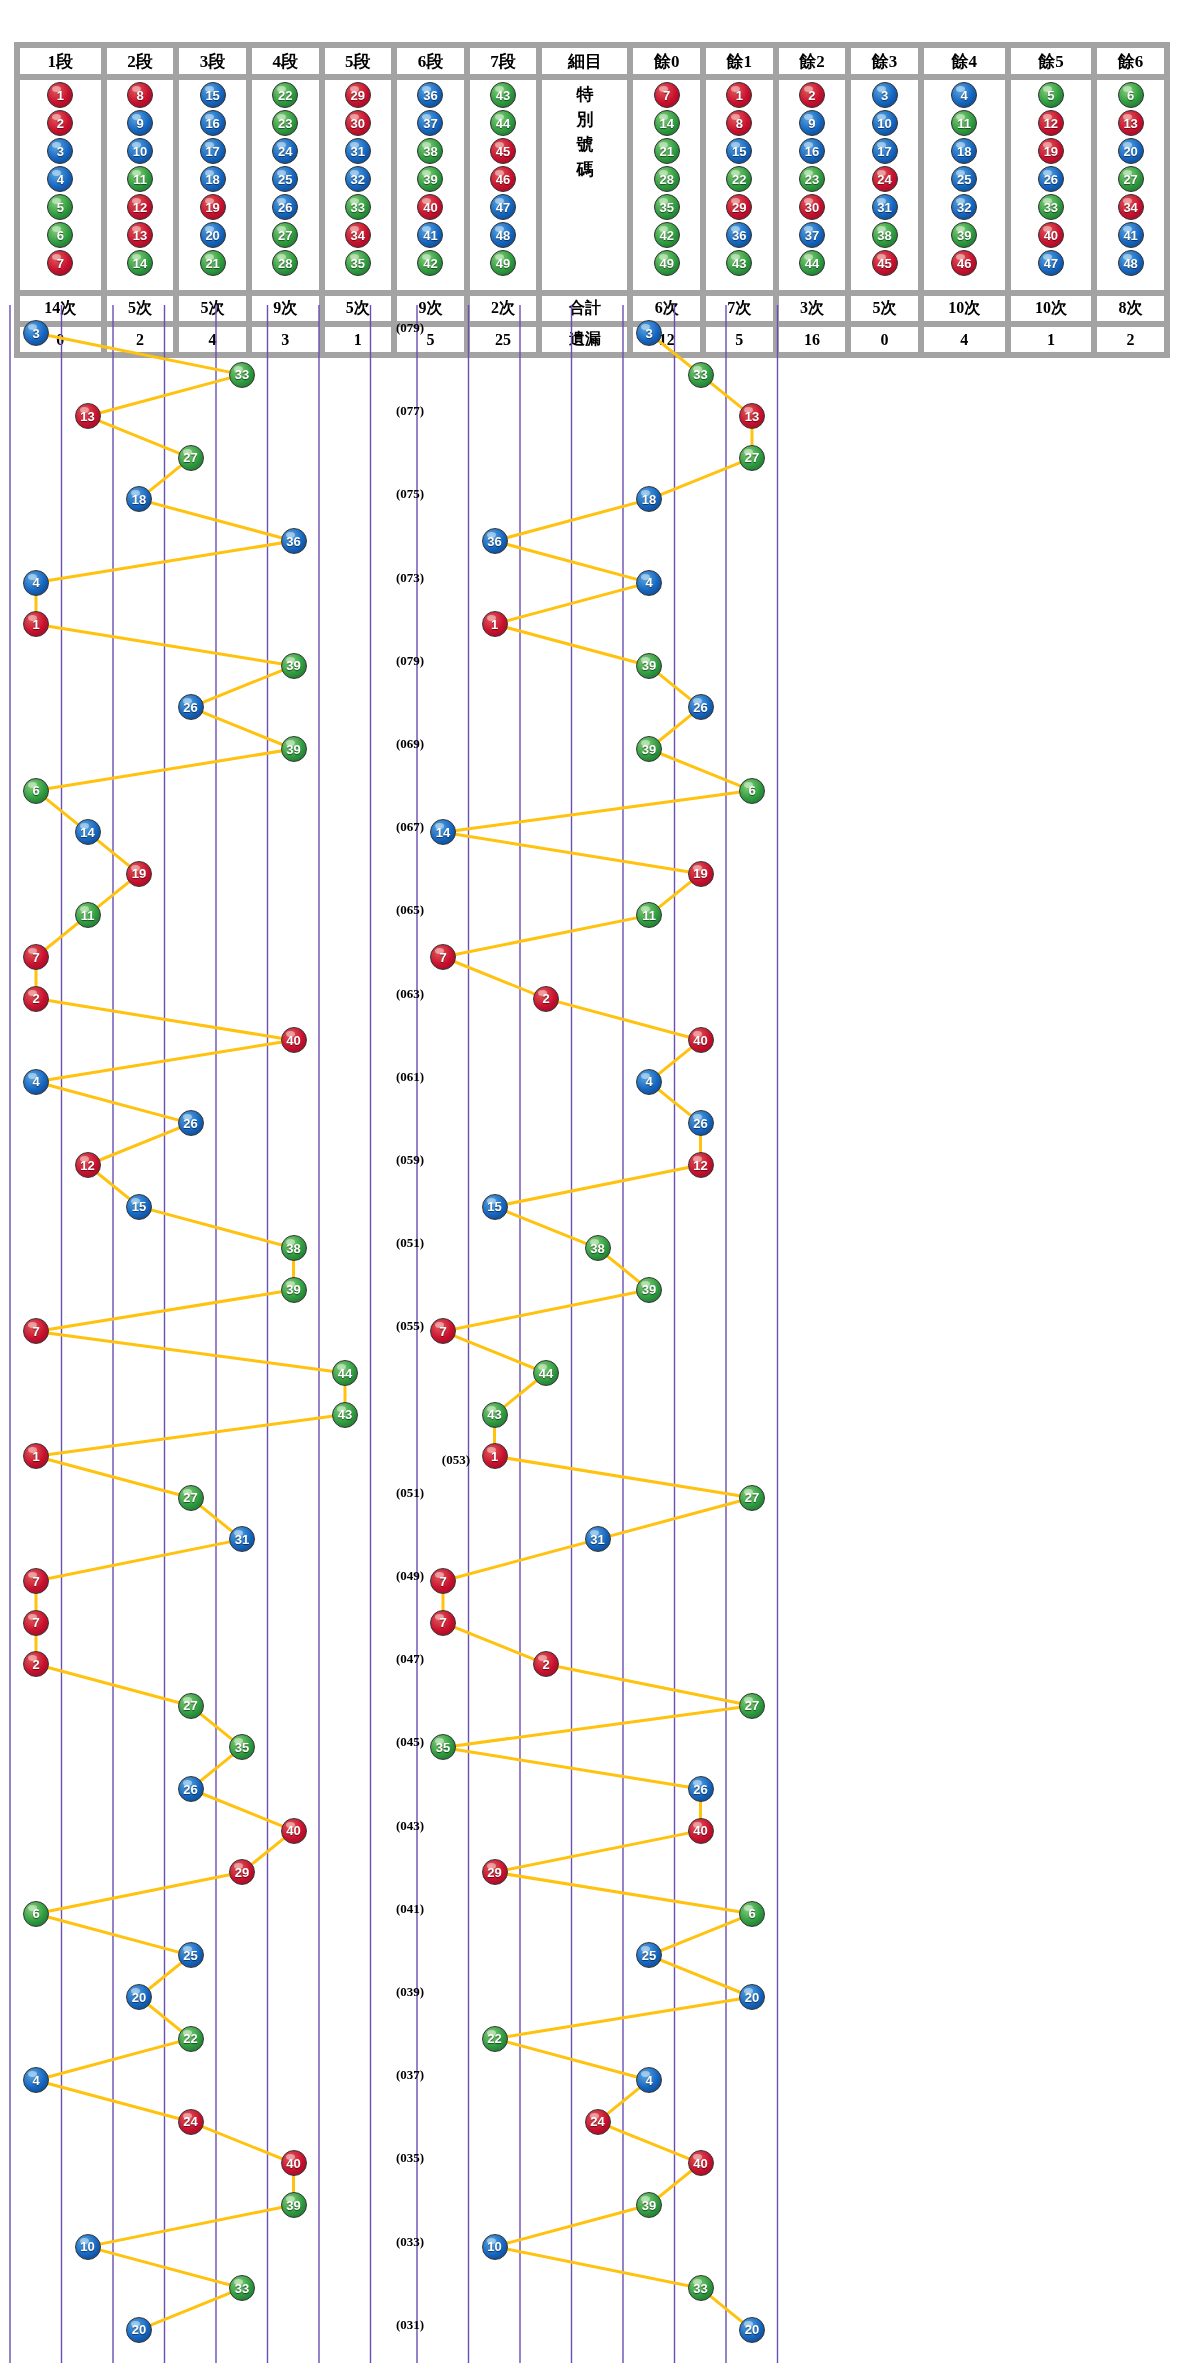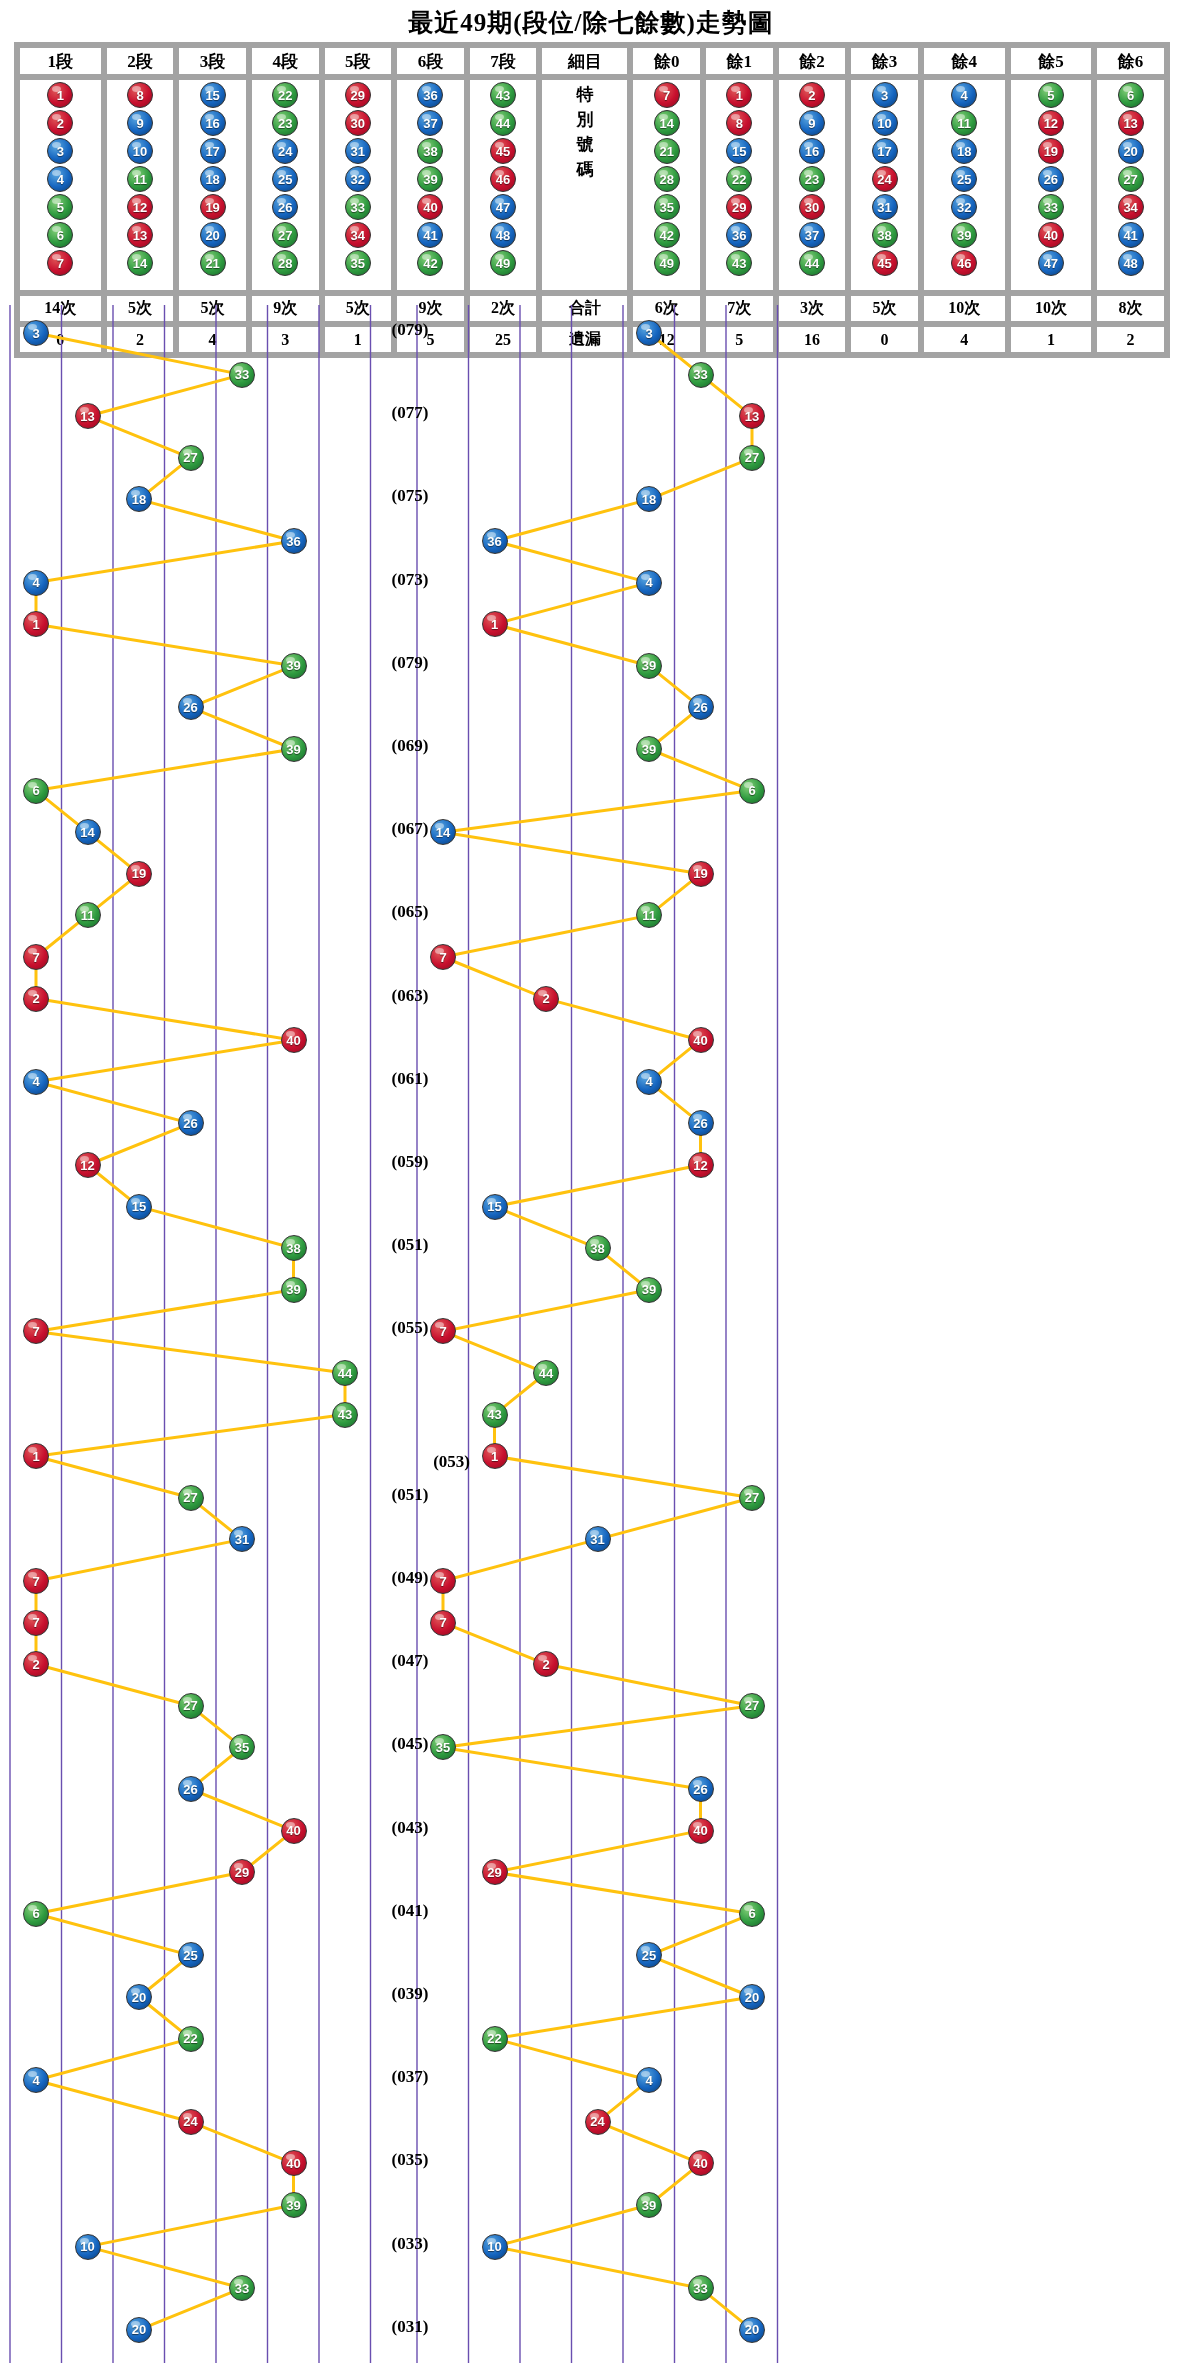--- a/index.html
+++ b/index.html
@@ -37,31 +37,30 @@
     background:rgba(255,255,255,.45);
   }
   .b-red{background:radial-gradient(circle at 35% 30%, #e05a5a 0%, #c8102e 55%, #8d0a1f 100%);}
   .b-blue{background:radial-gradient(circle at 35% 30%, #5aa7e0 0%, #1565c0 55%, #0b3c73 100%);}
   .b-green{background:radial-gradient(circle at 35% 30%, #86d07a 0%, #2e9b3f 55%, #18632a 100%);}
 
   
   .chart{position:absolute;left:0;top:305px;width:1182px;height:2058px;}
   .chart svg{position:absolute;left:0;top:0;}
   .rowlabel{
-    position:absolute;font-family:"Liberation Serif",serif;font-weight:bold;font-size:17px;
+    position:absolute;font-family:"Liberation Serif",serif;font-weight:bold;font-size:13px;
     width:120px;text-align:center;
   }
   .cball{position:absolute;}
 </style>
 </head>
 <body>
 
 <div class="page">
 
-  <div class="title">最近49期(段位/除七餘數)走勢圖</div>
 
   <div class="hdr">
     <table>
       <tbody>
           <tr id="hdr-labels">
             <td class="colhead">1段</td>
             <td class="colhead">2段</td>
             <td class="colhead">3段</td>
             <td class="colhead">4段</td>
             <td class="colhead">5段</td>

